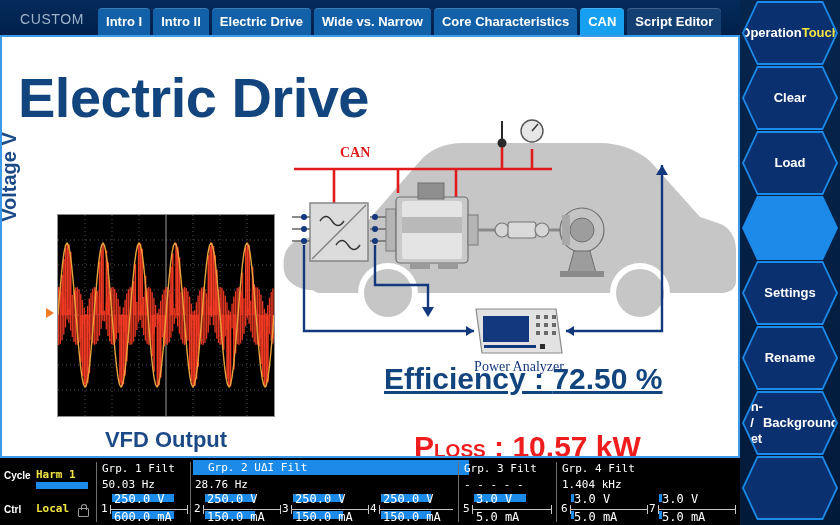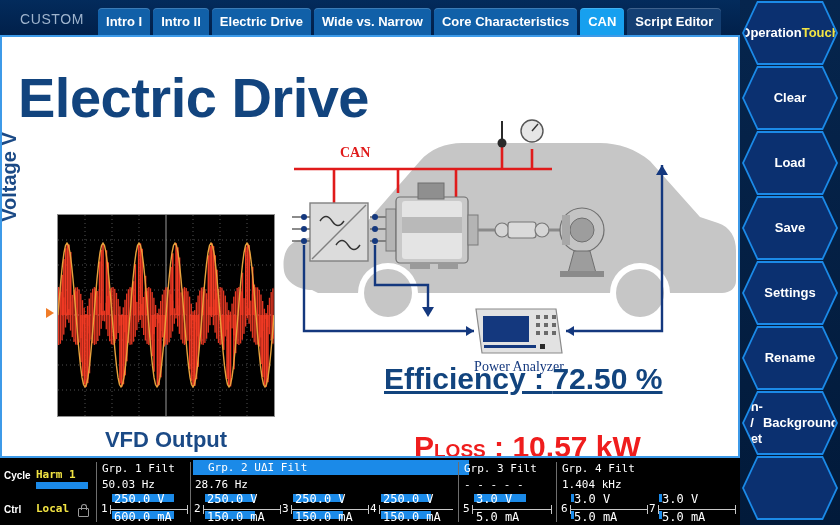--- a/index.html
+++ b/index.html
@@ -610,23 +610,20 @@
       </div>
     </div>
     <div class="hexwrap">
       <div class="hexouter"></div>
       <div class="hexinner">
         <span>Load</span>
       </div>
     </div>
     <div class="hexwrap">
       <div class="hexouter"></div>
-      <div class="hexinner">
-        <span>Save</span>
-      </div>
     </div>
     <div class="hexwrap">
       <div class="hexouter"></div>
       <div class="hexinner">
         <span>Settings</span>
       </div>
     </div>
     <div class="hexwrap">
       <div class="hexouter"></div>
       <div class="hexinner">

